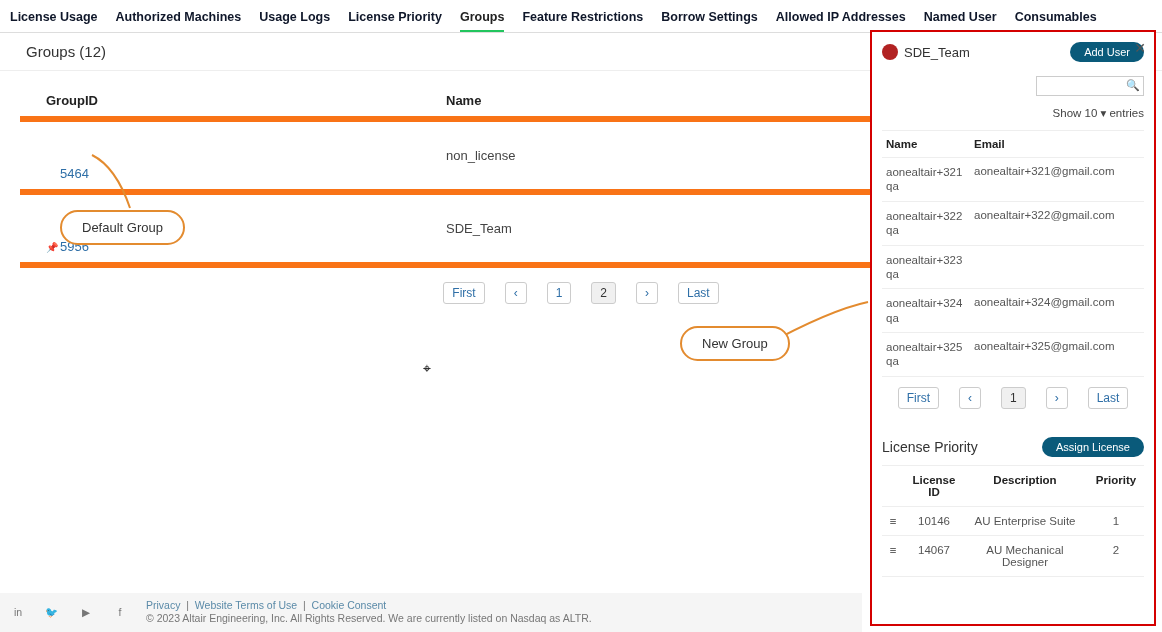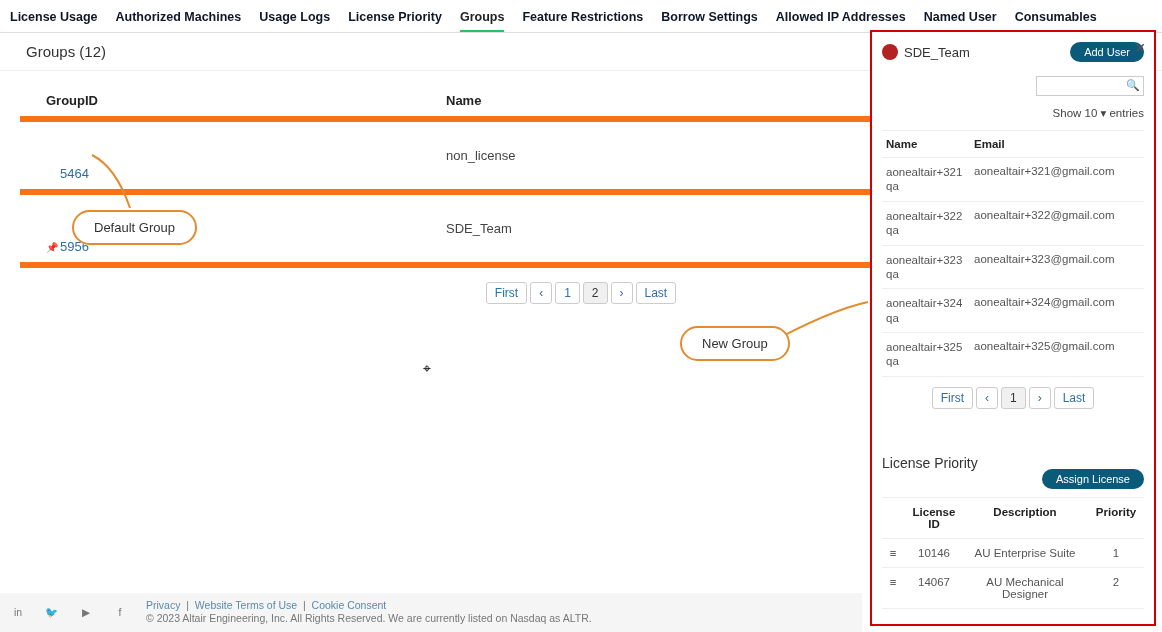--- a/index.html
+++ b/index.html
@@ -62,21 +62,21 @@
     width: 10px;
     margin-right: 4px;
     color: #888;
     font-size: 10px;
   }
 
   
   .pagination {
     display: flex;
     justify-content: center;
-    gap: 3px;
+    gap: 20px;
     margin-top: 14px;
   }
   .pg-btn {
     border: 1px solid #ccc;
     background: #fff;
     color: #2f6fa7;
     font-size: 12px;
     padding: 3px 8px;
     border-radius: 3px;
     cursor: pointer;
@@ -188,21 +188,21 @@
   .ut-row { color: #555; }
   .user-name { line-height: 1.25; }
 
   .sp-section-title {
     font-size: 14px;
     color: #333;
     margin-top: 28px;
     display: flex;
     align-items: center;
   }
-  .sp-section-title .btn-primary { margin-left: auto; margin-top: 32px; }
+  .sp-section-title .btn-primary { margin-left: auto; }
 
   .lic-table {
     margin-top: 8px;
     border-top: 1px solid #eee;
   }
   .lt-head, .lt-row {
     display: grid;
     grid-template-columns: 18px 52px 1fr 52px;
     gap: 6px;
     padding: 8px 2px;
@@ -291,21 +291,21 @@
     <div class="pg-btn">1</div>
     <div class="pg-btn active">2</div>
     <div class="pg-btn">›</div>
     <div class="pg-btn">Last</div>
   </div>
 </div>
 
 <svg class="callout-line" style="left:86px;top:152px" width="50" height="60">
   <path d="M6,3 Q30,15 44,56"></path>
 </svg>
-<div class="callout" style="left:72px; top:210px;">Default Group</div>
+<div class="callout" style="left:60px; top:210px;">Default Group</div>
 
 <svg class="callout-line" style="left:760px;top:300px" width="110" height="50">
   <path d="M4,46 Q70,10 108,2"></path>
 </svg>
 <div class="callout" style="left:680px; top:326px;">New Group</div>
 
 <div class="cursor">⌖</div>
 
 <div class="side-panel">
   <div class="sp-head">
@@ -332,21 +332,20 @@
     <div class="ut-row">
       <div class="user-name"><span>aonealtair+321</span><br><span>qa</span></div>
       <div>aonealtair+321@gmail.com</div>
     </div>
     <div class="ut-row">
       <div class="user-name"><span>aonealtair+322</span><br><span>qa</span></div>
       <div>aonealtair+322@gmail.com</div>
     </div>
     <div class="ut-row">
       <div class="user-name"><span>aonealtair+323</span><br><span>qa</span></div>
-      <div>aonealtair+323@gmail.com</div>
     </div>
     <div class="ut-row">
       <div class="user-name"><span>aonealtair+324</span><br><span>qa</span></div>
       <div>aonealtair+324@gmail.com</div>
     </div>
     <div class="ut-row">
       <div class="user-name"><span>aonealtair+325</span><br><span>qa</span></div>
       <div>aonealtair+325@gmail.com</div>
     </div>
   </div>

